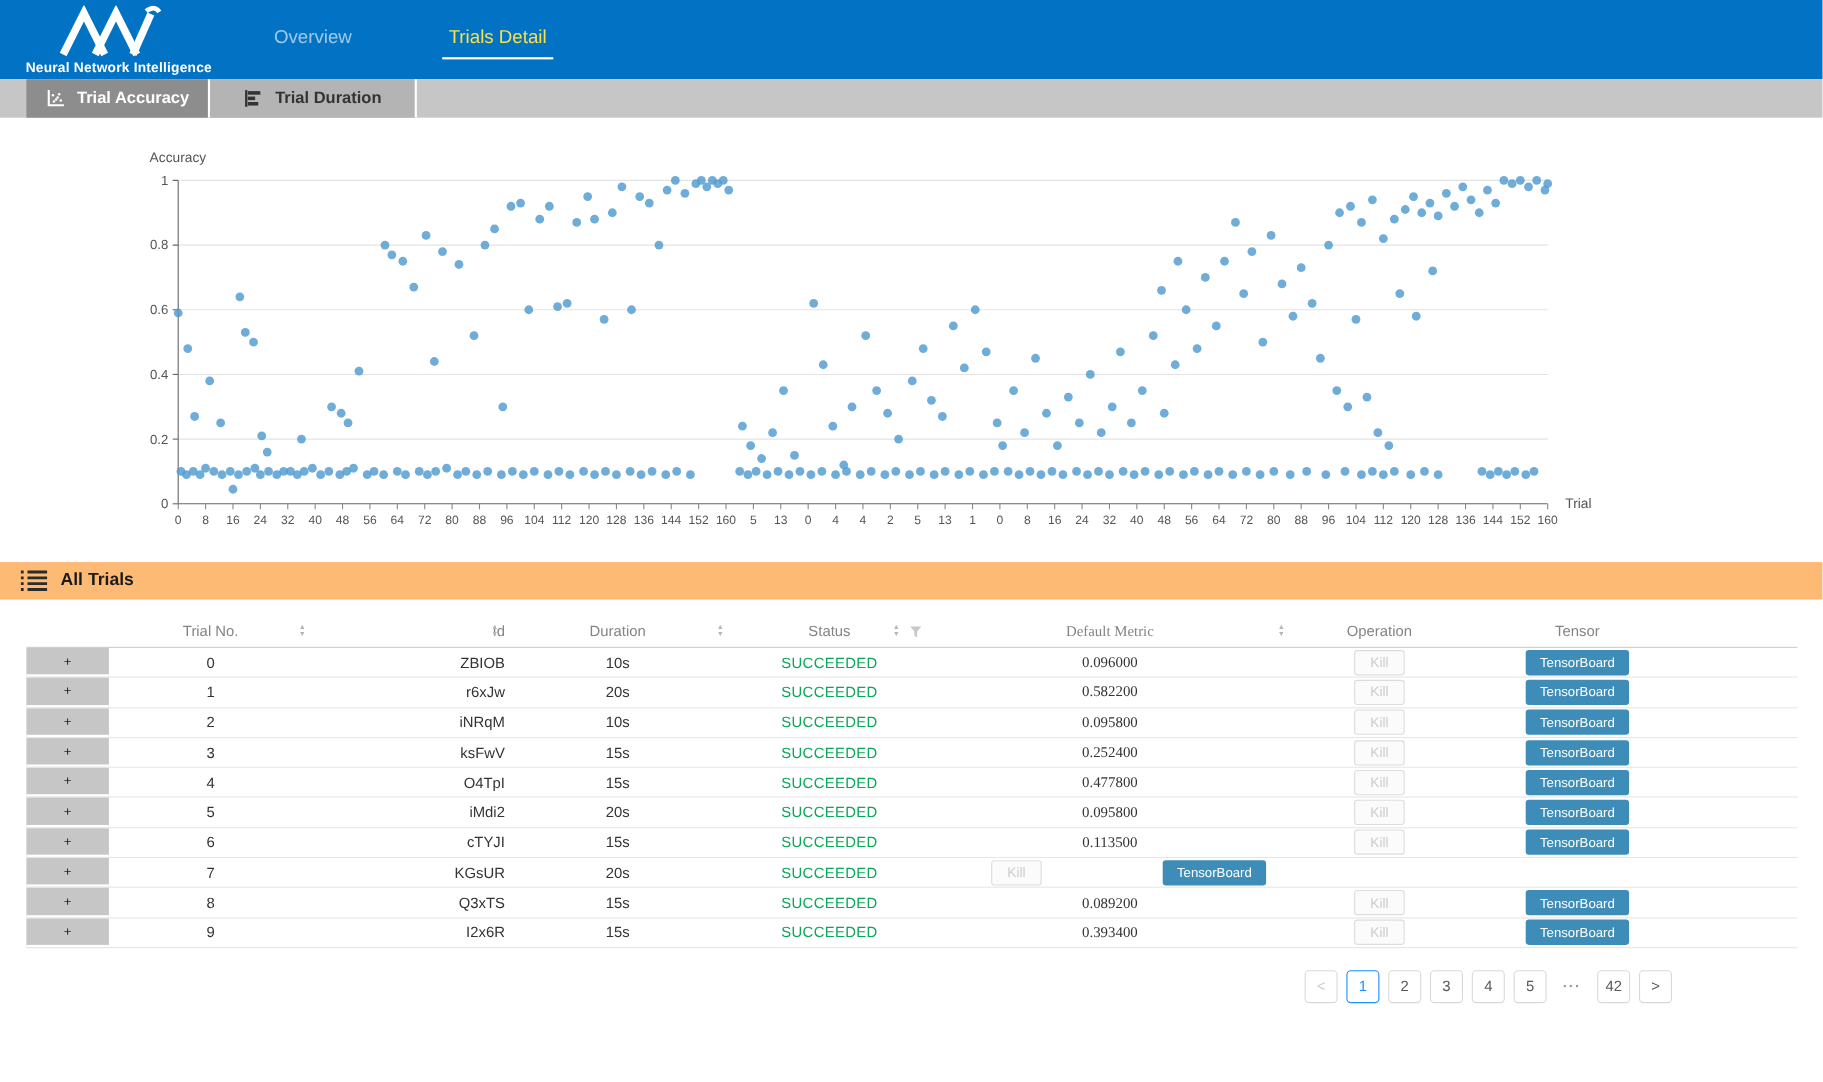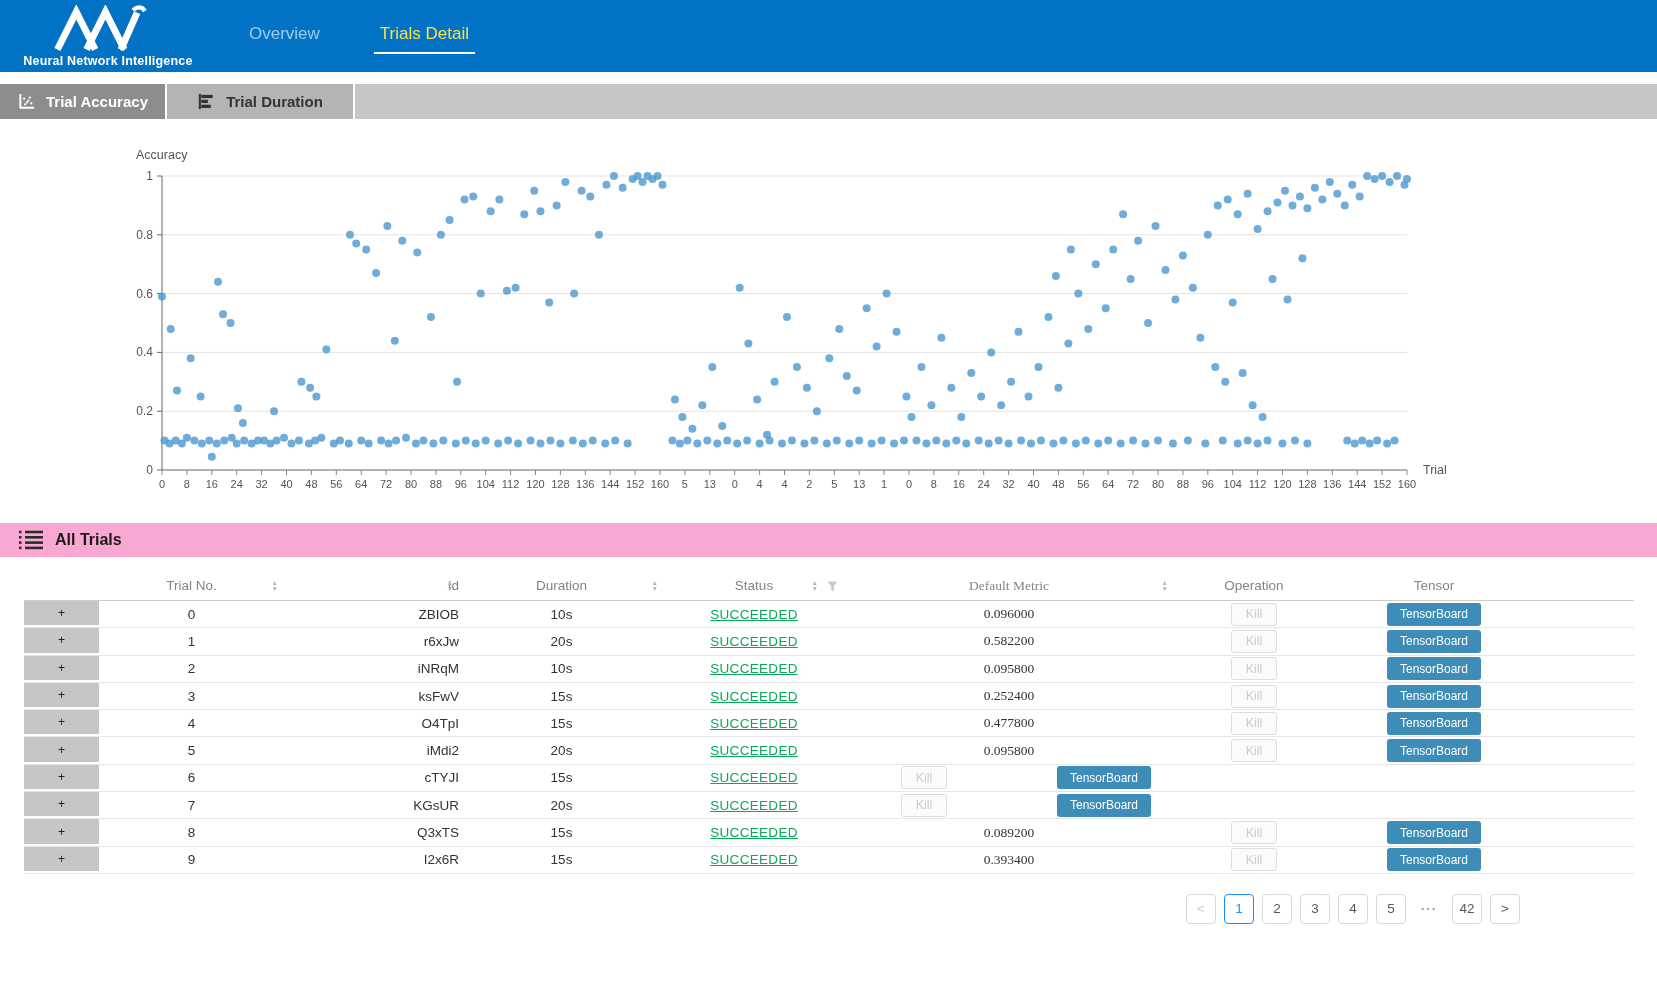--- a/index.html
+++ b/index.html
@@ -3,55 +3,55 @@
 <meta charset="utf-8">
 <style>
   * { box-sizing: border-box; margin: 0; padding: 0; }
   html,body { background:#fff; font-family:"Liberation Sans", sans-serif; width:1657px; }
 
   
   .navbar { height:72px; background:#0273c4; display:flex; align-items:center; }
   .logo { margin-left:28px; width:160px; display:flex; flex-direction:column; align-items:center; cursor:pointer; }
   .logo svg { display:block; }
   .logo-text { color:#fff; font-size:12.5px; font-weight:bold; letter-spacing:.2px; margin-top:1px; white-space:nowrap; }
-  .nav-tabs { display:flex; margin-left:55px; gap:48px; height:100%; align-items:center; }
+  .nav-tabs { display:flex; margin-left:55px; gap:76px; height:100%; align-items:center; }
   .nav-tab { font-size:17px; color:rgba(255,255,255,.62); cursor:pointer; padding:6px 6px 8px 6px; border-bottom:2px solid transparent; }
   .nav-tab.active { color:#fde047; border-bottom:2px solid #fff; }
 
   
-  .tabstrip { margin-top:12px; height:35px; background:#c6c6c6; display:flex; }
+  .tabstrip { height:35px; background:#c6c6c6; display:flex;padding-left:24px; }
   .vtab { display:flex; align-items:center; justify-content:center; gap:10px; background:#b4b4b4; color:#333;
           font-size:15px; font-weight:bold; border-right:2px solid #fff; cursor:pointer; }
   .vtab svg { flex:0 0 auto; }
   .vtab.active { background:#8d8d8d; color:#fff; }
   .vtab:nth-child(1){ width:167px; } .vtab:nth-child(2){ width:188px; } .vtab:nth-child(3){ width:164px; }
 
   
   .chart-wrap { padding-top:10px; }
   .chart-wrap svg { display:block; }
 
   
-  .banner { margin-top:16px; height:34px; background:#f9a8d4; display:flex; align-items:center; }
+  .banner { margin-top:16px; height:34px; background:#fdba74; display:flex; align-items:center; }
   .banner svg { margin-left:18px; }
   .banner-title { margin-left:12px; font-size:16px; font-weight:bold; color:#1a1a1a; }
 
   
   .table { margin:14px 23px 0 24px; }
   .t-head { display:flex; height:30px; align-items:center; border-bottom:1px solid #ccc; }
   .t-head .cell { color:#848484; font-size:13.5px; position:relative; }
   .cell { display:flex; align-items:center; justify-content:center; height:100%; }
   .c0{width:75px;} .c1{width:185px;} .c2{width:175px; justify-content:flex-end;}
   .c3{width:205px;} .c4{width:180px;} .c5{width:330px;font-family:Liberation Serif, serif;} .c6{width:160px;} .c7{width:200px;}
   .sort { display:inline-flex; flex-direction:column; line-height:6px; font-size:6.5px; color:#b5b5b5;
           position:absolute; right:6px; top:9px; cursor:pointer; }
   .c4 .sort { right:26px; }
   .funnel { position:absolute; right:6px; top:10px; cursor:pointer; }
   .t-row { display:flex; height:27.3px; border-bottom:1px solid #e6e6e6; font-size:13.5px; color:#333; }
   .t-row .expand { background:#c6c6c6; border-bottom:2px solid #fff; font-size:12px; color:#222; cursor:pointer; }
-  .status { letter-spacing:.3px;text-decoration:underline; }
+  .status { letter-spacing:.3px; }
   .btn-kill { width:46px; height:23px; border:1px solid #ddd; border-radius:3px; background:#fbfbfb;
               color:#ccc; font-size:12.5px; font-family:inherit; }
   .btn-tb { padding:3px 13px; height:23px; border:none; border-radius:3px; background:#3d8db8; color:#fff;
             font-size:12px; font-family:inherit; cursor:pointer; }
 
   
   .pager { display:flex; justify-content:flex-end; align-items:center; gap:8px; margin:20px 137px 24px 0; }
   .pg { min-width:30px; height:30px; border:1px solid #d9d9d9; border-radius:4px; background:#fff;
         display:flex; align-items:center; justify-content:center; font-size:13.5px; color:#595959; cursor:pointer; }
   .pg.active { border-color:#1890ff; color:#1890ff; }
@@ -665,20 +665,21 @@
         </div>
       </div>
       <div class="t-row">
         <div class="cell c0 expand">+</div>
         <div class="cell c1">6</div>
         <div class="cell c2">cTYJI</div>
         <div class="cell c3">15s</div>
         <div class="cell c4">
           <span class="status" style="color: rgb(10, 168, 88);">SUCCEEDED</span>
         </div>
+        <div class="cell c5">0.113500</div>
         <div class="cell c6">
           <button class="btn-kill" disabled="">Kill</button>
         </div>
         <div class="cell c7">
           <button class="btn-tb" style="background: rgb(61, 141, 184);">TensorBoard</button>
         </div>
       </div>
       <div class="t-row">
         <div class="cell c0 expand">+</div>
         <div class="cell c1">7</div>

